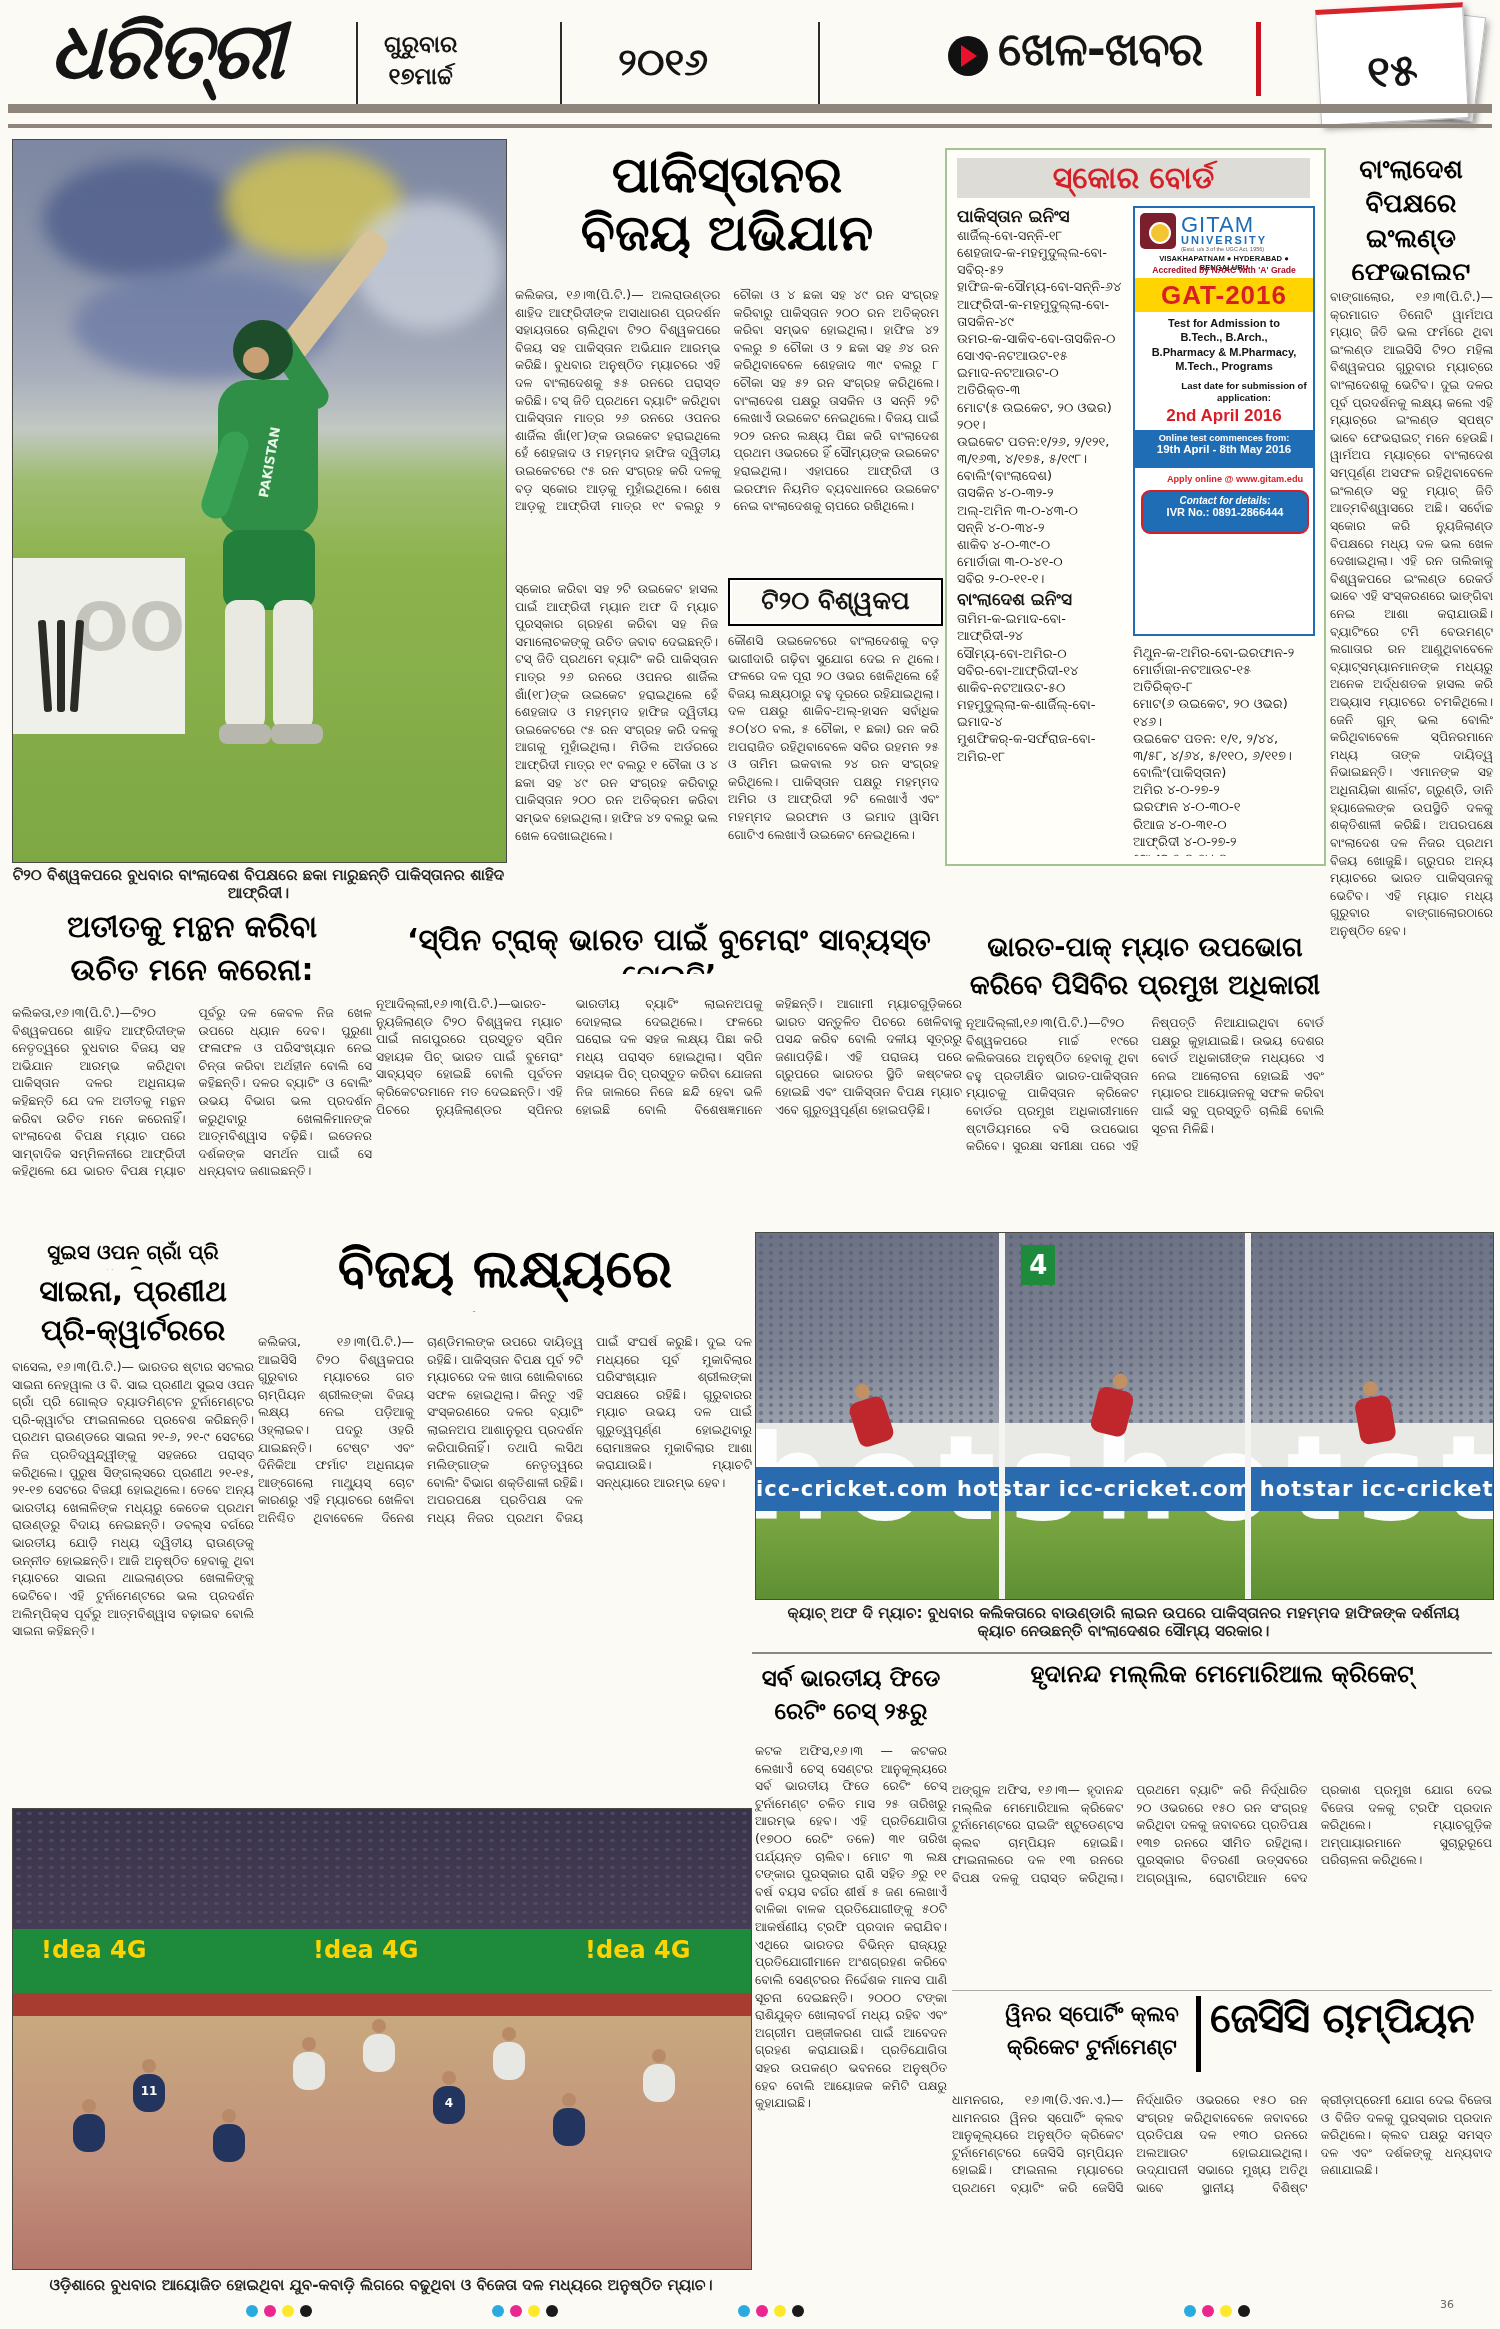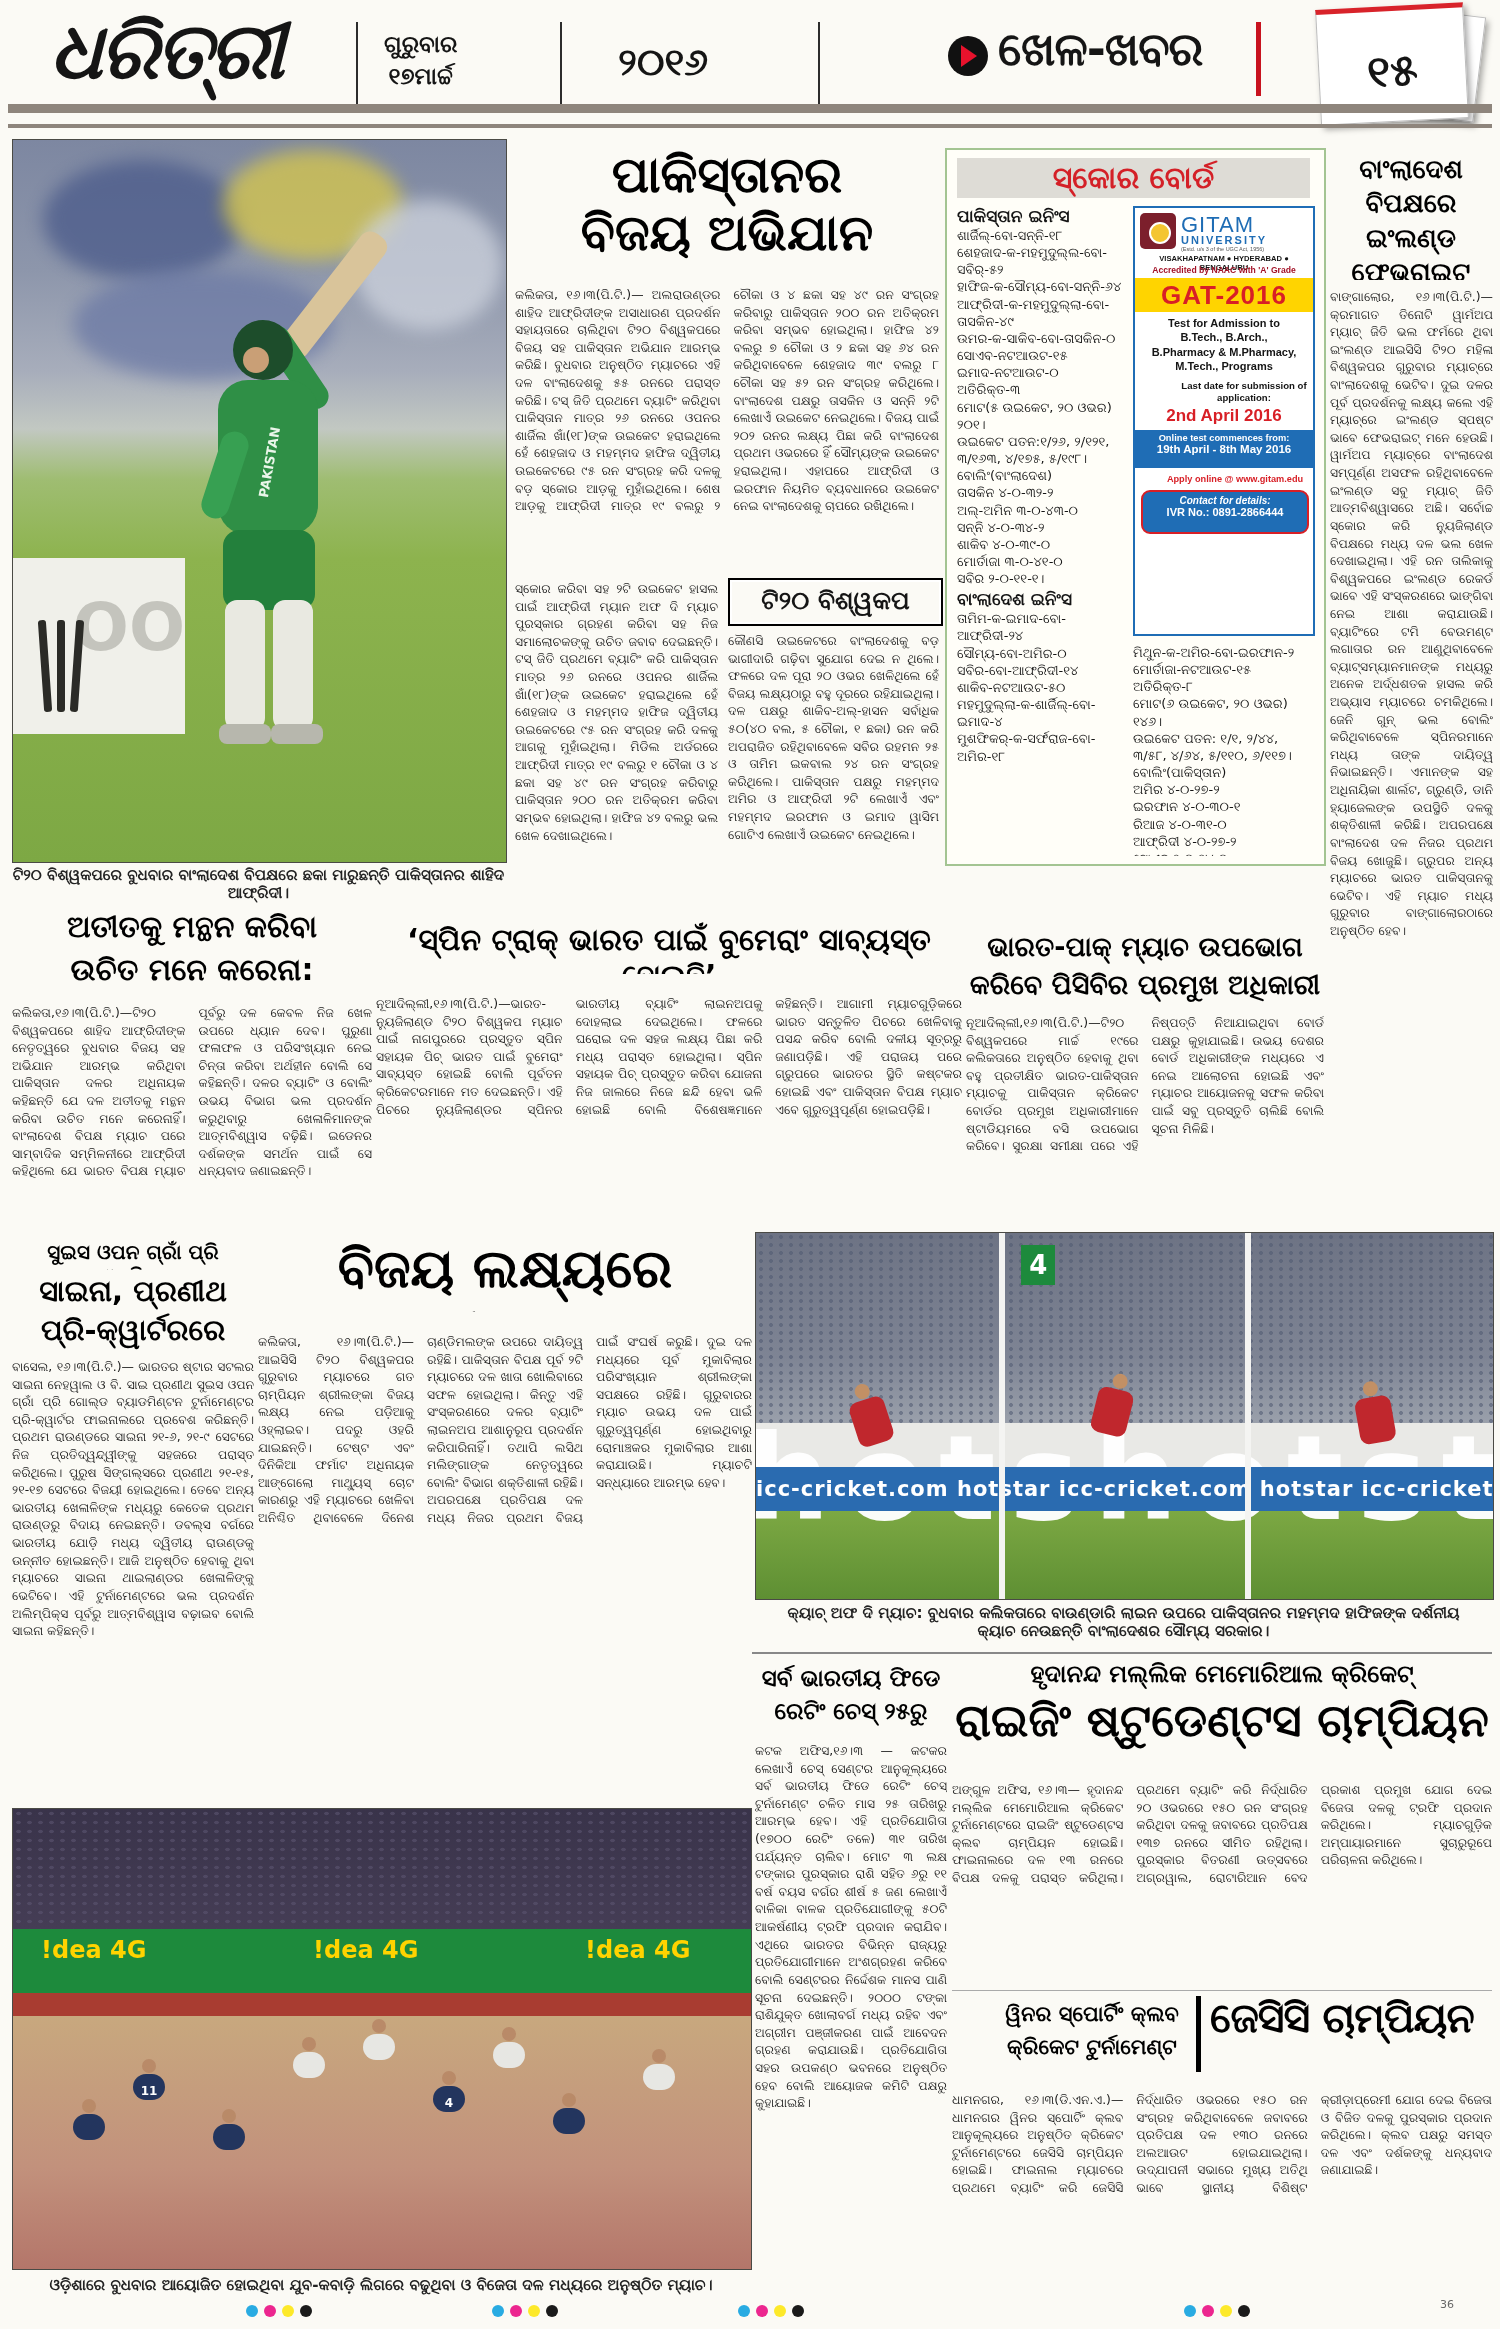--- a/index.html
+++ b/index.html
@@ -86,21 +86,21 @@
   .fielder{position:absolute;width:36px;}
   .fielder .h{width:15px;height:15px;border-radius:50%;background:#c29065;margin:0 auto 1px;}
   .fielder .b{height:46px;border-radius:9px;background:#c0272d;}
   #photo-kab{left:12px;top:1808px;width:738px;height:460px;background:
       linear-gradient(180deg,#39334a 0%,#453d55 26%,#1d8a3c 26%,#1d8a3c 40%,#a93c31 40%,#a93c31 45%,#c8a87e 45%,#c2917c 78%,#b4766a 100%);}
   #kab-dots{position:absolute;left:0;top:0;width:100%;height:26%;
       background-image:radial-gradient(#5b5470 2px,transparent 2.5px);background-size:11px 9px;opacity:.6;}
   .kab-ad{position:absolute;top:27.5%;font-size:24px;font-weight:bold;color:#ffd300;}
   .player{position:absolute;width:32px;text-align:center;}
   .player .h{width:14px;height:14px;border-radius:50%;background:#b98a68;margin:0 auto 1px;}
-  .player .b{height:26px;border-radius:14px;background:#23355e;color:#fff;
+  .player .b{height:38px;border-radius:14px;background:#23355e;color:#fff;
       font-size:12px;font-weight:bold;line-height:34px;}
   .player.white .b{background:#e7e7e3;color:#334;}
   
   .regs{bottom:12px;display:flex;gap:6px;}
   .reg{width:12px;height:12px;border-radius:50%;}
   .rc{background:#29abe2;} .rm{background:#ec268f;} .ry{background:#fde92a;} .rk{background:#1a1a1a;}
 </style>
 </head>
 <body>
 
@@ -274,21 +274,20 @@
   <div class="abs pre ctr caption" style="left:755px;top:1604px;width:737px;">କ୍ୟାଚ୍ ଅଫ ଦି ମ୍ୟାଚ: ବୁଧବାର କଲିକତାରେ ବାଉଣ୍ଡାରି ଲାଇନ ଉପରେ ପାକିସ୍ତାନର ମହମ୍ମଦ ହାଫିଜଙ୍କ ଦର୍ଶନୀୟ
 କ୍ୟାଚ ନେଉଛନ୍ତି ବାଂଲାଦେଶର ସୌମ୍ୟ ସରକାର।</div>
 
   <div class="abs" style="left:752px;top:1652px;width:740px;height:2px;background:#888;"></div>
 
   <div class="abs pre ctr headline clip" style="left:755px;top:1662px;width:192px;height:72px;font-size:23px;line-height:1.45;">ସର୍ବ ଭାରତୀୟ ଫିଡେ
 ରେଟିଂ ଚେସ୍ ୨୫ରୁ</div>
   <div class="abs body-txt just clip" style="left:755px;top:1742px;width:192px;height:564px;">କଟକ ଅଫିସ,୧୬।୩ — କଟକର ଲେଖାଏଁ ଚେସ୍ ସେଣ୍ଟର ଆନୁକୂଲ୍ୟରେ ସର୍ବ ଭାରତୀୟ ଫିଡେ ରେଟିଂ ଚେସ୍ ଟୁର୍ନାମେଣ୍ଟ ଚଳିତ ମାସ ୨୫ ତାରିଖରୁ ଆରମ୍ଭ ହେବ। ଏହି ପ୍ରତିଯୋଗିତା (୧୭୦୦ ରେଟିଂ ତଳେ) ୩୧ ତାରିଖ ପର୍ଯ୍ୟନ୍ତ ଚାଲିବ। ମୋଟ ୩ ଲକ୍ଷ ଟଙ୍କାର ପୁରସ୍କାର ରାଶି ସହିତ ୬ରୁ ୧୧ ବର୍ଷ ବୟସ ବର୍ଗର ଶୀର୍ଷ ୫ ଜଣ ଲେଖାଏଁ ବାଳିକା ବାଳକ ପ୍ରତିଯୋଗୀଙ୍କୁ ୫୦ଟି ଆକର୍ଷଣୀୟ ଟ୍ରଫି ପ୍ରଦାନ କରାଯିବ। ଏଥିରେ ଭାରତର ବିଭିନ୍ନ ରାଜ୍ୟରୁ ପ୍ରତିଯୋଗୀମାନେ ଅଂଶଗ୍ରହଣ କରିବେ ବୋଲି ସେଣ୍ଟରର ନିର୍ଦ୍ଦେଶକ ମାନସ ପାଣି ସୂଚନା ଦେଇଛନ୍ତି। ୨୦୦୦ ଟଙ୍କା ରାଶିଯୁକ୍ତ ଖୋଲାବର୍ଗ ମଧ୍ୟ ରହିବ ଏବଂ ଅଗ୍ରୀମ ପଞ୍ଜୀକରଣ ପାଇଁ ଆବେଦନ ଗ୍ରହଣ କରାଯାଉଛି। ପ୍ରତିଯୋଗିତା ସହର ଉପକଣ୍ଠ ଭବନରେ ଅନୁଷ୍ଠିତ ହେବ ବୋଲି ଆୟୋଜକ କମିଟି ପକ୍ଷରୁ କୁହାଯାଇଛି।</div>
 
   <div class="abs ctr headline clip" style="left:952px;top:1660px;width:540px;height:32px;font-size:24px;">ହୃଦାନନ୍ଦ ମଲ୍ଲିକ ମେମୋରିଆଲ କ୍ରିକେଟ୍</div>
-  <div class="abs ctr headline clip" style="left:952px;top:1694px;width:540px;height:68px;font-size:45px;">ରାଇଜିଂ ଷ୍ଟୁଡେଣ୍ଟସ ଚାମ୍ପିୟନ</div>
   <div class="abs body-txt just cols3 clip" style="left:952px;top:1772px;width:540px;height:212px;">ଅଙ୍ଗୁଳ ଅଫିସ, ୧୬।୩— ହୃଦାନନ୍ଦ ମଲ୍ଲିକ ମେମୋରିଆଲ କ୍ରିକେଟ ଟୁର୍ନାମେଣ୍ଟରେ ରାଇଜିଂ ଷ୍ଟୁଡେଣ୍ଟସ କ୍ଲବ ଚାମ୍ପିୟନ ହୋଇଛି। ଫାଇନାଲରେ ଦଳ ୧୩ ରନରେ ବିପକ୍ଷ ଦଳକୁ ପରାସ୍ତ କରିଥିଲା। ପ୍ରଥମେ ବ୍ୟାଟିଂ କରି ନିର୍ଦ୍ଧାରିତ ୨୦ ଓଭରରେ ୧୫୦ ରନ ସଂଗ୍ରହ କରିଥିବା ଦଳକୁ ଜବାବରେ ପ୍ରତିପକ୍ଷ ୧୩୭ ରନରେ ସୀମିତ ରହିଥିଲା। ପୁରସ୍କାର ବିତରଣୀ ଉତ୍ସବରେ ଅଗ୍ରୱାଲ, ରୋଟାରିଆନ ବେଦ ପ୍ରକାଶ ପ୍ରମୁଖ ଯୋଗ ଦେଇ ବିଜେତା ଦଳକୁ ଟ୍ରଫି ପ୍ରଦାନ କରିଥିଲେ। ମ୍ୟାଚଗୁଡ଼ିକ ଅମ୍ପାୟାରମାନେ ସୁଚାରୁରୂପେ ପରିଚାଳନା କରିଥିଲେ।</div>
 
   <div class="abs" style="left:952px;top:1990px;width:540px;height:1px;background:#aaa;"></div>
   <div class="abs pre ctr headline clip" style="left:996px;top:1998px;width:192px;height:74px;font-size:21px;line-height:1.55;">ୱିନର ସ୍ପୋର୍ଟିଂ କ୍ଲବ
 କ୍ରିକେଟ ଟୁର୍ନାମେଣ୍ଟ</div>
   <div class="abs" style="left:1196px;top:1996px;width:5px;height:76px;background:#000;"></div>
   <div class="abs headline clip" style="left:1210px;top:1994px;width:284px;height:66px;font-size:41px;white-space:nowrap;letter-spacing:-1px;">ଜେସିସି ଚାମ୍ପିୟନ</div>
   <div class="abs body-txt just cols3 clip" style="left:952px;top:2082px;width:540px;height:228px;">ଧାମନଗର, ୧୬।୩(ଡି.ଏନ.ଏ.)— ଧାମନଗର ୱିନର ସ୍ପୋର୍ଟିଂ କ୍ଲବ ଆନୁକୂଲ୍ୟରେ ଅନୁଷ୍ଠିତ କ୍ରିକେଟ ଟୁର୍ନାମେଣ୍ଟରେ ଜେସିସି ଚାମ୍ପିୟନ ହୋଇଛି। ଫାଇନାଲ ମ୍ୟାଚରେ ପ୍ରଥମେ ବ୍ୟାଟିଂ କରି ଜେସିସି ନିର୍ଦ୍ଧାରିତ ଓଭରରେ ୧୫୦ ରନ ସଂଗ୍ରହ କରିଥିବାବେଳେ ଜବାବରେ ପ୍ରତିପକ୍ଷ ଦଳ ୧୩୦ ରନରେ ଅଲଆଉଟ ହୋଇଯାଇଥିଲା। ଉଦ୍‌ଯାପନୀ ସଭାରେ ମୁଖ୍ୟ ଅତିଥି ଭାବେ ସ୍ଥାନୀୟ ବିଶିଷ୍ଟ କ୍ରୀଡ଼ାପ୍ରେମୀ ଯୋଗ ଦେଇ ବିଜେତା ଓ ବିଜିତ ଦଳକୁ ପୁରସ୍କାର ପ୍ରଦାନ କରିଥିଲେ। କ୍ଲବ ପକ୍ଷରୁ ସମସ୍ତ ଦଳ ଏବଂ ଦର୍ଶକଙ୍କୁ ଧନ୍ୟବାଦ ଜଣାଯାଇଛି।</div>
 
   <div class="abs photo" id="photo-kab">

